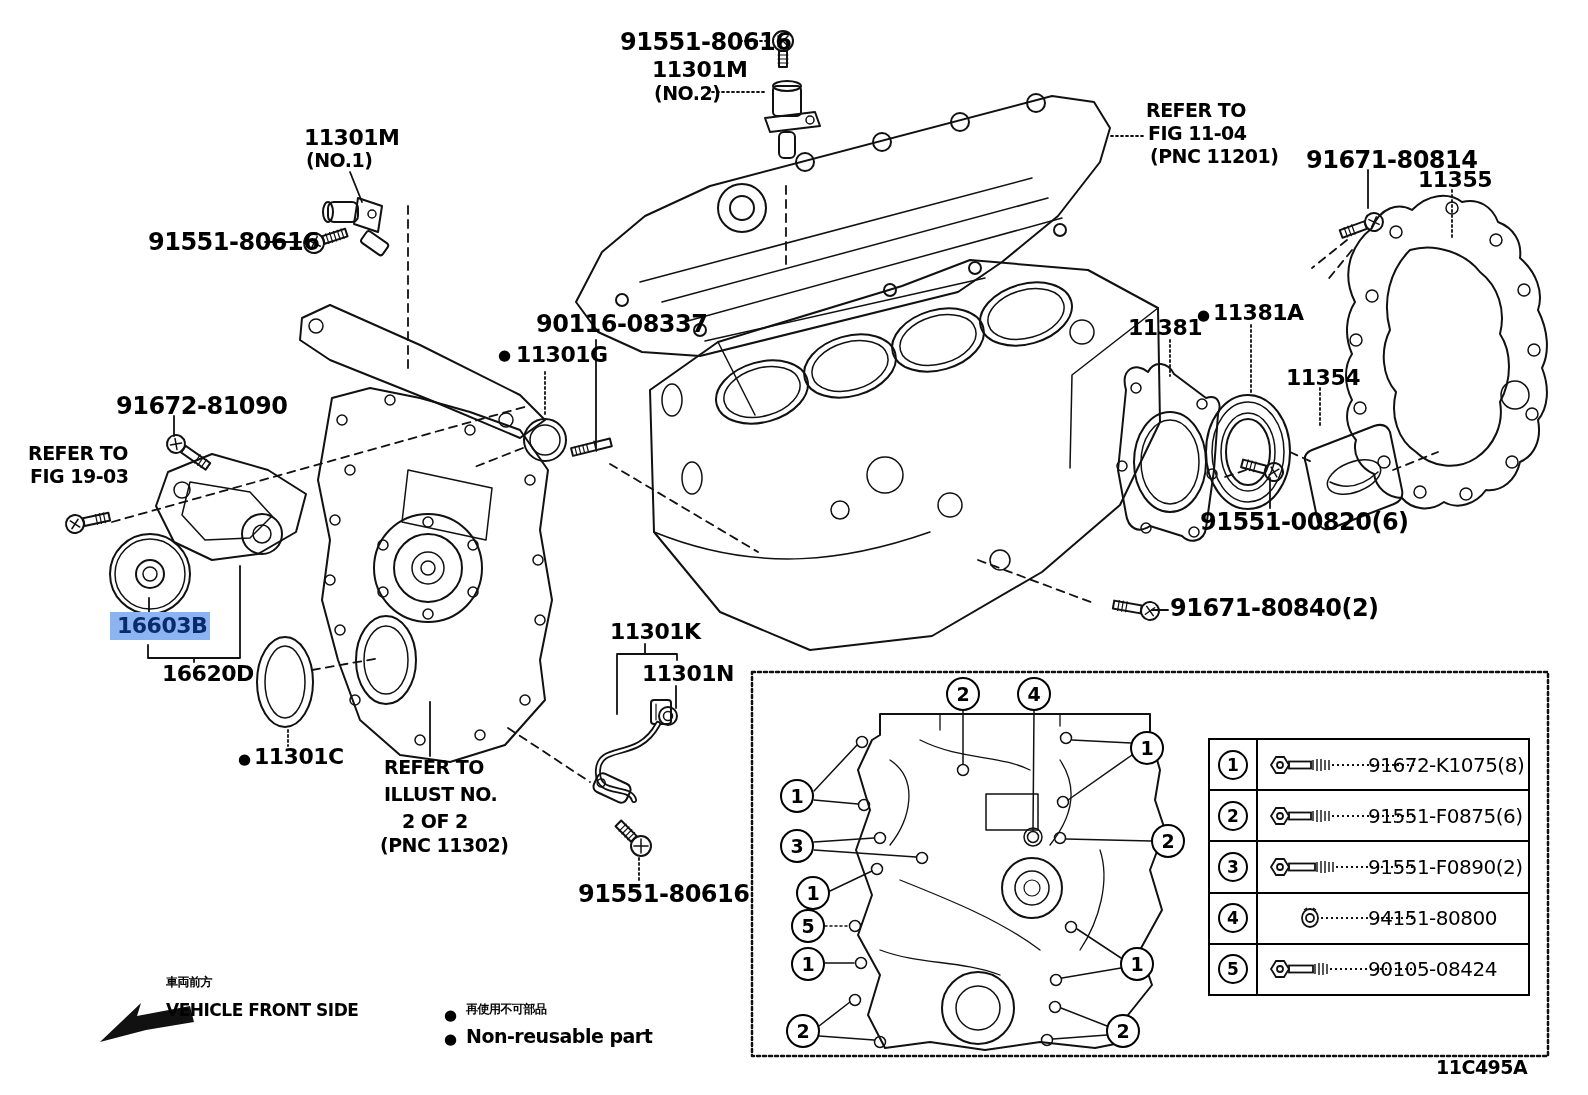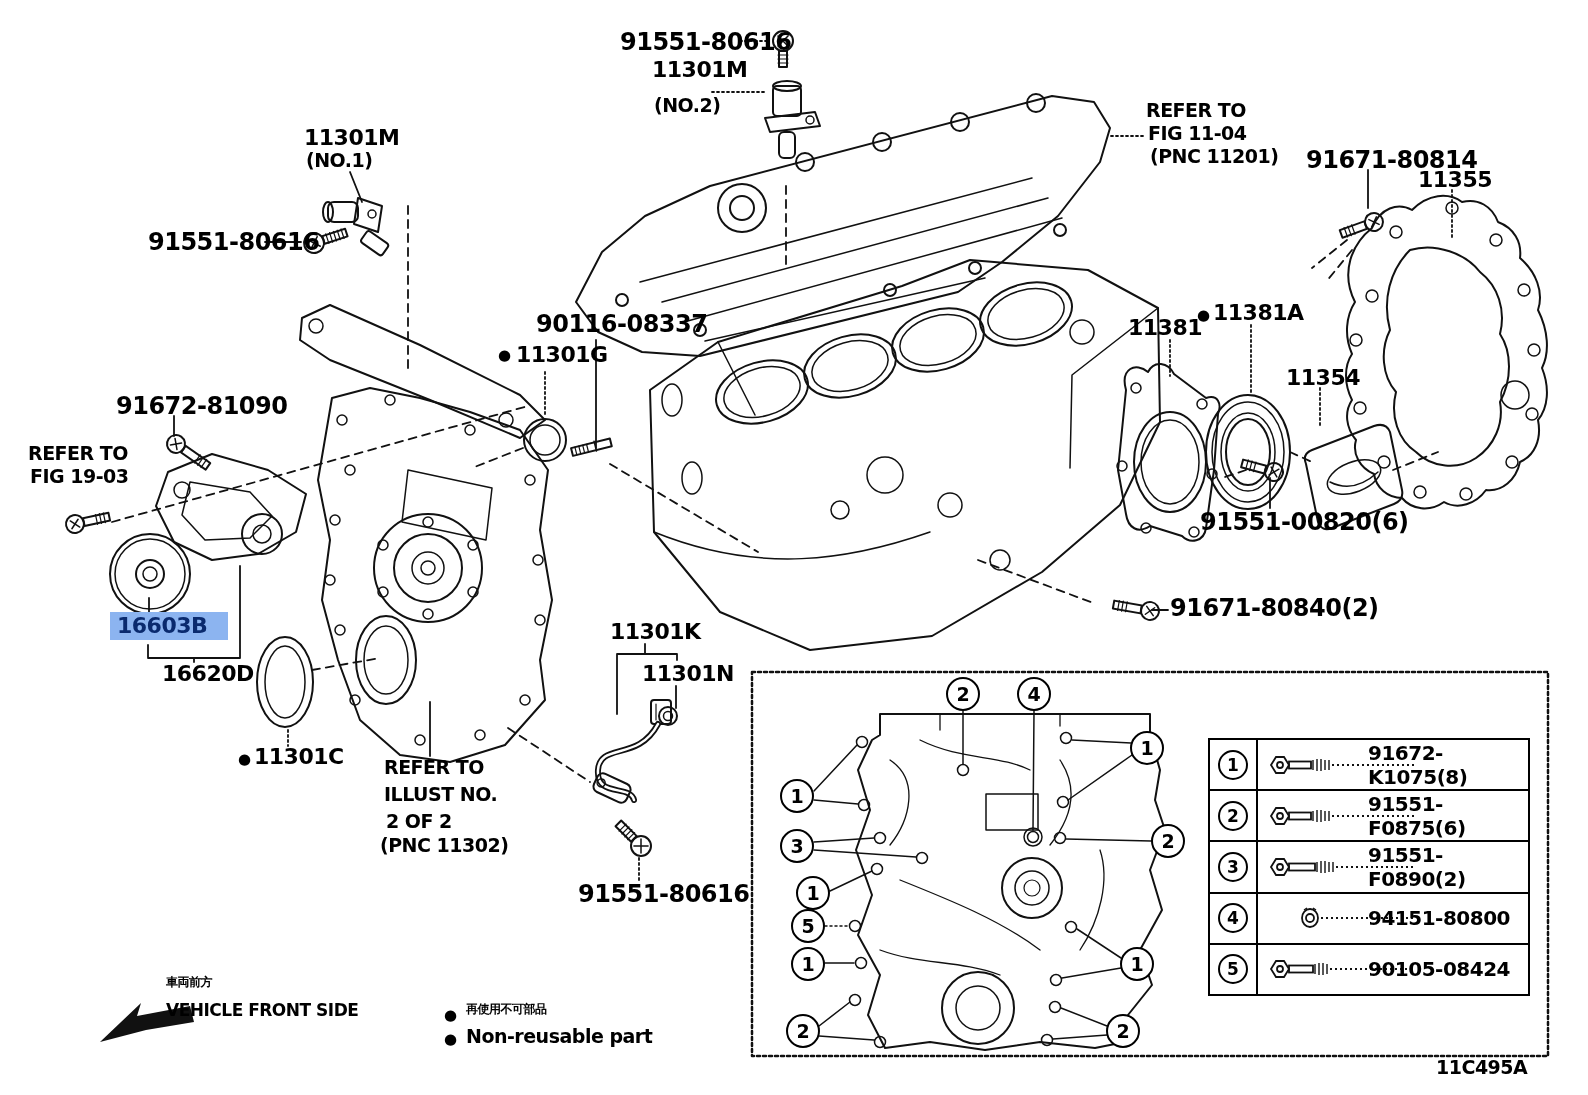--- a/index.html
+++ b/index.html
@@ -7,33 +7,33 @@
   .stage{position:absolute;left:0;top:0;width:1588px;height:1095px;background:#fff;overflow:hidden;}
   svg.art{position:absolute;left:0;top:0;}
   .lbl{position:absolute;font-weight:bold;white-space:nowrap;line-height:1.05;letter-spacing:-0.5px;}
   .s22{font-size:22px;}
   .s20{font-size:24px;}
   .s19{font-size:19px;}
   .s18{font-size:12px;}
   .s17{font-size:17px;}
   .w6{font-weight:600;}
   .dot{position:absolute;font-size:15px;font-weight:bold;line-height:1;}
-  .hl{background:#8CB4F0;color:#0A2A6E;padding:2px 21px 3px 7px;}
+  .hl{background:#8CB4F0;color:#0A2A6E;padding:2px 3px 3px 7px;}
   .callout{position:absolute;width:34px;height:34px;border:2px solid #000;border-radius:50%;
            display:flex;align-items:center;justify-content:center;font-weight:bold;font-size:19px;
            background:#fff;box-sizing:border-box;}
   .legend{position:absolute;left:1208px;top:738px;width:322px;height:258px;border:2px solid #000;
           display:flex;flex-direction:column;box-sizing:border-box;background:#fff;}
   .legend .row{flex:1;display:flex;border-bottom:2px solid #000;position:relative;align-items:center;}
   .legend .row:last-child{border-bottom:none;}
   .legend .numcol{width:46px;align-self:stretch;border-right:2px solid #000;display:flex;align-items:center;justify-content:center;}
   .legend .ncirc{width:30px;height:30px;border:2px solid #000;border-radius:50%;display:flex;
                  align-items:center;justify-content:center;font-weight:bold;font-size:17px;box-sizing:border-box;}
   .legend .icon{margin-left:10px;}
-  .legend .pn{position:absolute;left:158px;font-weight:bold;font-size:20px;letter-spacing:-0.5px;}
+  .legend .pn{position:absolute;left:158px;font-weight:normal;font-size:20px;letter-spacing:-0.5px;}
 </style>
 </head>
 <body>
 
 <div class="stage">
 
 <svg class="art" width="1588" height="1095" viewBox="0 0 1588 1095">
   <g stroke="#111" fill="none" stroke-width="2" stroke-linejoin="round" stroke-linecap="round">
 
     <g>
@@ -366,21 +366,21 @@
     </g>
 
     <g>
       <polygon points="100,1042 141,1003 137,1016 190,1006 194,1022 146,1030" fill="#111" stroke="none"></polygon>
     </g>
   </g>
 </svg>
 
 <div class="lbl s20" style="left:620px;top:30px">91551-80616</div>
 <div class="lbl s22" style="left:652px;top:58px">11301M</div>
-<div class="lbl s19" style="left:654px;top:96px">(NO.2)</div>
+<div class="lbl s19" style="left:654px;top:84px">(NO.2)</div>
 
 <div class="lbl s19" style="left:1146px;top:101px">REFER TO</div>
 <div class="lbl s19" style="left:1148px;top:124px">FIG 11-04</div>
 <div class="lbl s19" style="left:1150px;top:147px">(PNC 11201)</div>
 
 <div class="lbl s20" style="left:1306px;top:148px">91671-80814</div>
 <div class="lbl s22" style="left:1418px;top:168px">11355</div>
 
 <div class="lbl s22" style="left:304px;top:126px">11301M</div>
 <div class="lbl s19" style="left:306px;top:151px">(NO.1)</div>
@@ -406,21 +406,21 @@
 <div class="lbl s20" style="left:1170px;top:596px">91671-80840(2)</div>
 
 <div class="lbl s22" style="left:610px;top:620px">11301K</div>
 <div class="lbl s22" style="left:642px;top:662px">11301N</div>
 
 <span class="dot" style="left:238px;top:752px">●</span>
 <div class="lbl s22" style="left:254px;top:745px">11301C</div>
 
 <div class="lbl s19" style="left:384px;top:758px">REFER TO</div>
 <div class="lbl s19" style="left:384px;top:785px">ILLUST NO.</div>
-<div class="lbl s19" style="left:386px;top:812px">2 OF 2</div>
+<div class="lbl s19" style="left:402px;top:812px">2 OF 2</div>
 <div class="lbl s19" style="left:380px;top:836px">(PNC 11302)</div>
 
 <div class="lbl s20" style="left:578px;top:882px">91551-80616</div>
 
 <div class="lbl s18" style="left:166px;top:976px">車両前方</div>
 <div class="lbl s17" style="left:166px;top:1002px">VEHICLE FRONT SIDE</div>
 
 <span class="dot" style="left:444px;top:1008px">●</span>
 <div class="lbl s18" style="left:466px;top:1003px">再使用不可部品</div>
 <span class="dot" style="left:444px;top:1032px">●</span>

